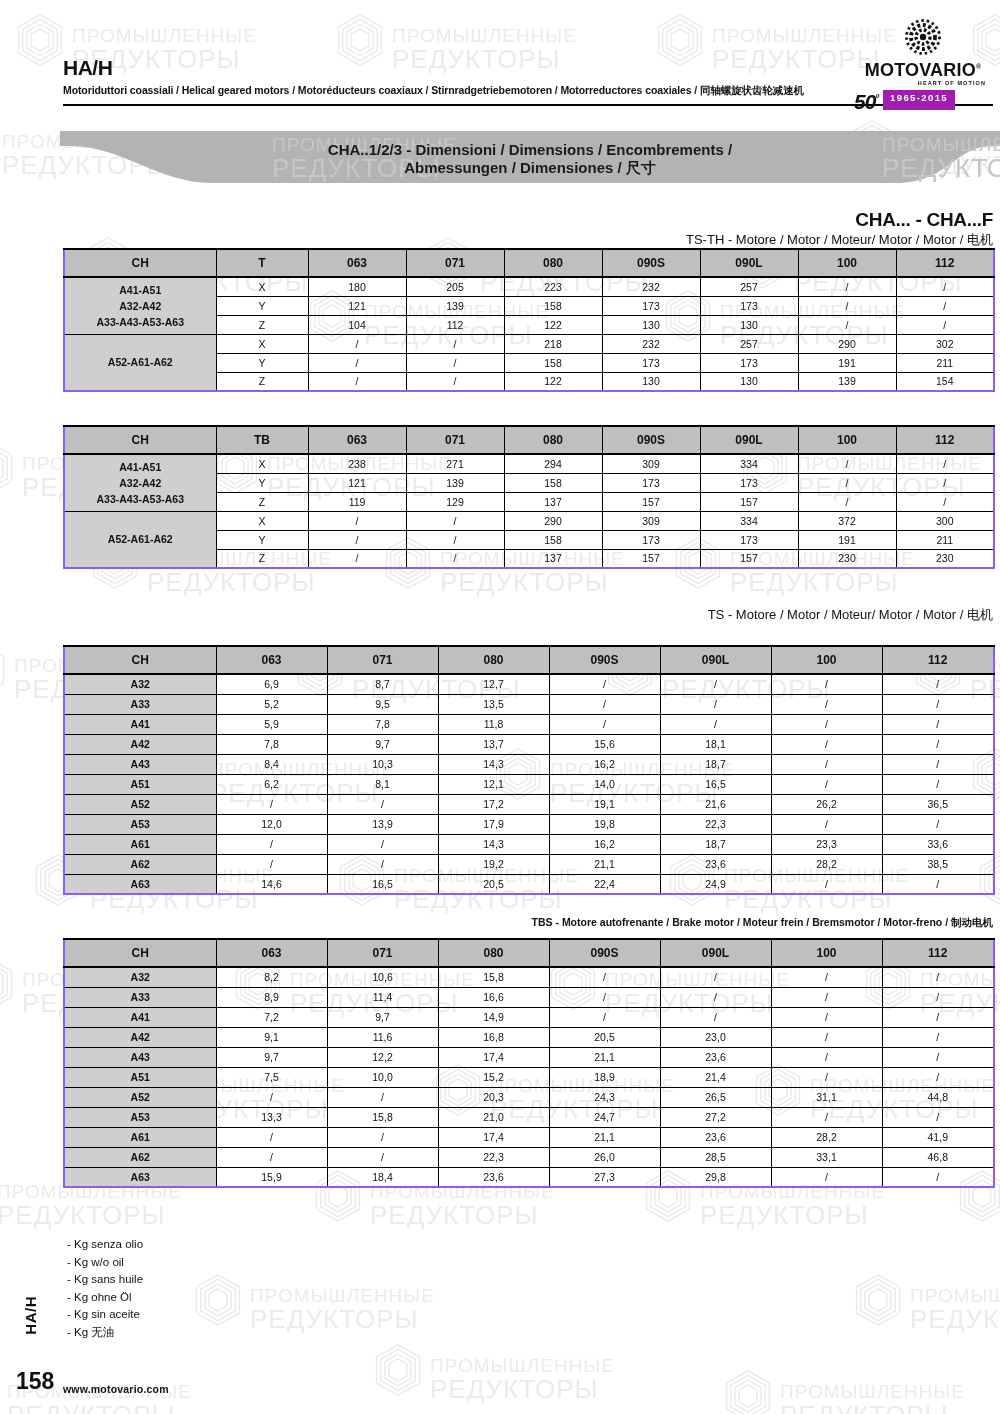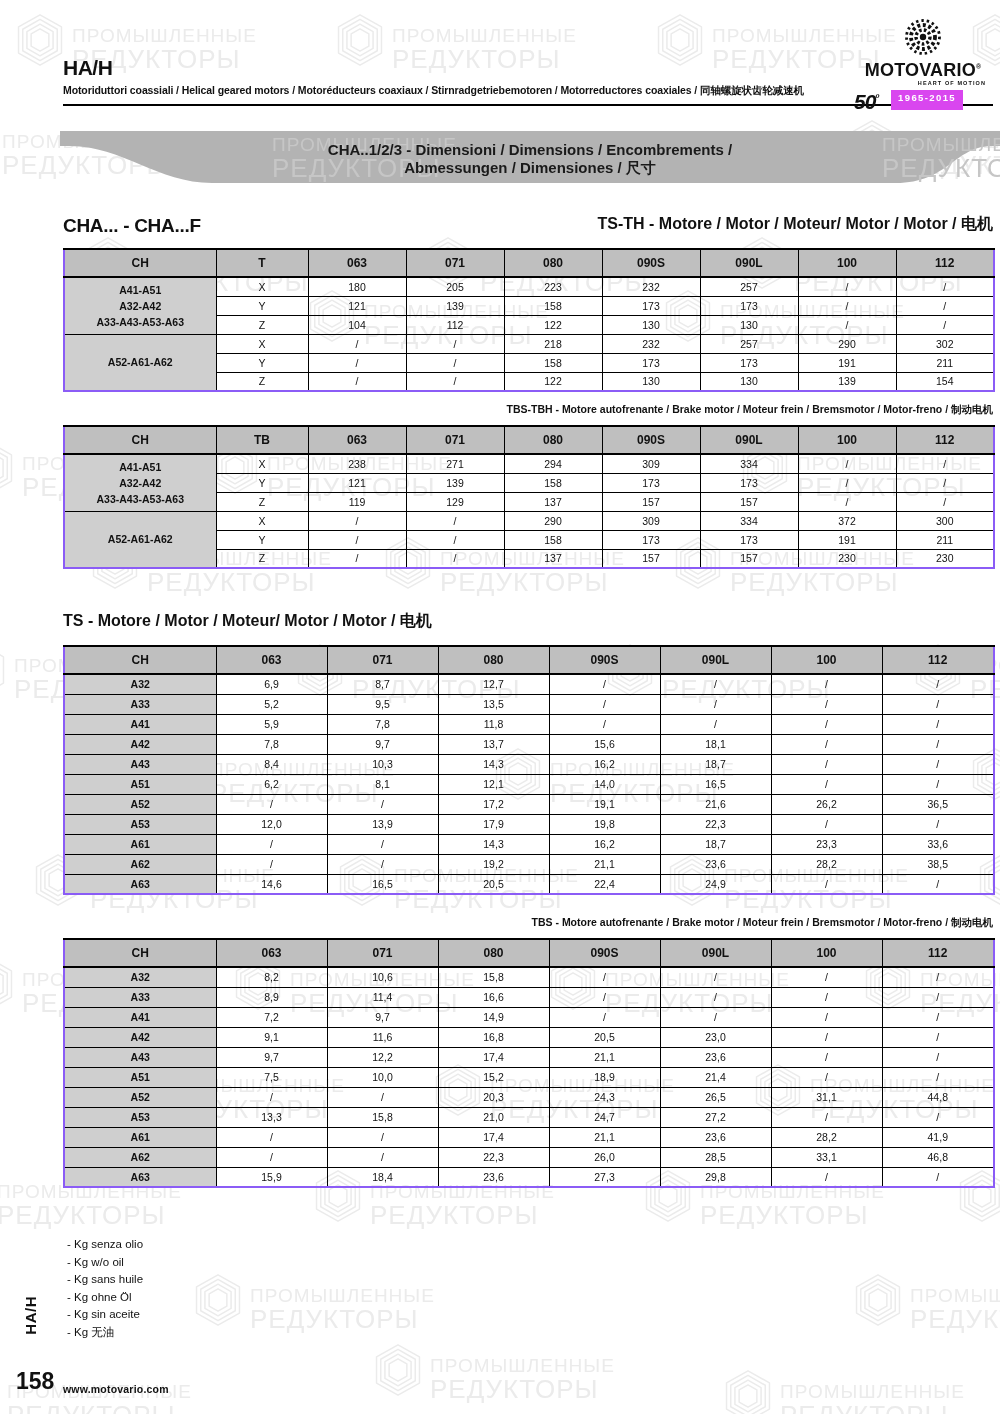--- a/index.html
+++ b/index.html
@@ -22,32 +22,32 @@
   .hdr-rule { position:absolute; left:63px; top:104px; width:930px; height:2px; background:#000; z-index:1; }
 
   .logo { position:absolute; top:16px; right:8px; width:138px; z-index:1; text-align:center; }
   .logo .rosette { display:block; margin:0 auto; }
   .logo .brand { font-size:18px; font-weight:bold; letter-spacing:0.2px; line-height:18px; }
   .logo .brand sup { font-size:7px; }
   .logo .tagline { font-size:5.5px; font-weight:bold; letter-spacing:1.1px; text-align:right; padding-right:6px; margin-top:1px; }
   .logo .anniv { display:flex; justify-content:flex-start; margin-top:4px; }
   .logo .fifty { font-size:21px; font-weight:bold; font-style:italic; line-height:16px; letter-spacing:-1px; }
   .logo .fifty sup { font-size:10px; }
-  .logo .years { background:#d946ef; color:#fff; font-size:9.5px; font-weight:bold; letter-spacing:1.4px; padding:2px 7px 1px 7px; margin-left:13px; }
+  .logo .years { background:#a21caf; color:#fff; font-size:9.5px; font-weight:bold; letter-spacing:1.4px; padding:2px 7px 1px 7px; margin-left:5px; }
 
   
   .banner { position:absolute; left:60px; top:131px; width:940px; height:56px; z-index:1; }
   .banner > svg.shape { position:absolute; inset:0; z-index:1; }
   .banner .wm { top:4px; }
   .banner .banner-text { position:absolute; inset:0; z-index:3; display:flex; flex-direction:column; justify-content:center; align-items:center; font-size:15px; font-weight:bold; line-height:18.5px; color:#1a1a1a; }
 
   
-  .heading-row { position:absolute; left:63px; width:930px; display:flex; justify-content:space-between; align-items:flex-end; z-index:1; }
+  .heading-row { position:absolute; left:63px; width:930px; display:flex; justify-content:space-between; align-items:flex-end; z-index:1;flex-direction:column; }
   .heading-big { font-size:19px; font-weight:bold; letter-spacing:-0.3px; }
-  .heading-note { font-size:16px; font-weight:bold; padding-bottom:2px; }
+  .heading-note { font-size:13px; font-weight:normal; padding-bottom:2px; }
   .note-line { position:absolute; left:63px; width:930px; text-align:right; font-size:10.5px; font-weight:bold; z-index:1; }
 
   
   table.dataTable { position:absolute; left:63px; width:930px; border-collapse:collapse; table-layout:fixed; border:2px solid #8b5cf6; z-index:1; background:transparent; }
   table.dataTable th { border:solid #000; border-width:2px 1px; background:var(--table-header-bg,#bfbfbf); font-size:12px; font-weight:bold; height:28px; text-align:center; vertical-align:middle; }
   table.dataTable td { border:solid #000; border-width:1.5px 1px; font-size:10.5px; text-align:center; vertical-align:middle; }
   table.dim td { height:19px; }
   table.wt td { height:20px; }
   table.dataTable td.row-label { background:var(--row-label-bg,#cfcfcf); font-weight:bold;margin-left:9px; }
   table.dataTable td.row-label div { line-height:16px; }
@@ -793,21 +793,20 @@
           <td>/</td>
           <td>122</td>
           <td>130</td>
           <td>130</td>
           <td>139</td>
           <td>154</td>
         </tr>
       </tbody>
     </table>
 
-  <div class="note-line" style="top:403px;">TBS-TBH - Motore autofrenante / Brake motor / Moteur frein / Bremsmotor / Motor-freno / 制动电机</div>
 
   <table class="dataTable dim t2" id="table-dim-brake">
       <colgroup>
         <col style="width: 152px;">
         <col style="width: 92px;">
         <col style="width: 98px;">
         <col style="width: 98px;">
         <col style="width: 98px;">
         <col style="width: 98px;">
         <col style="width: 98px;">

